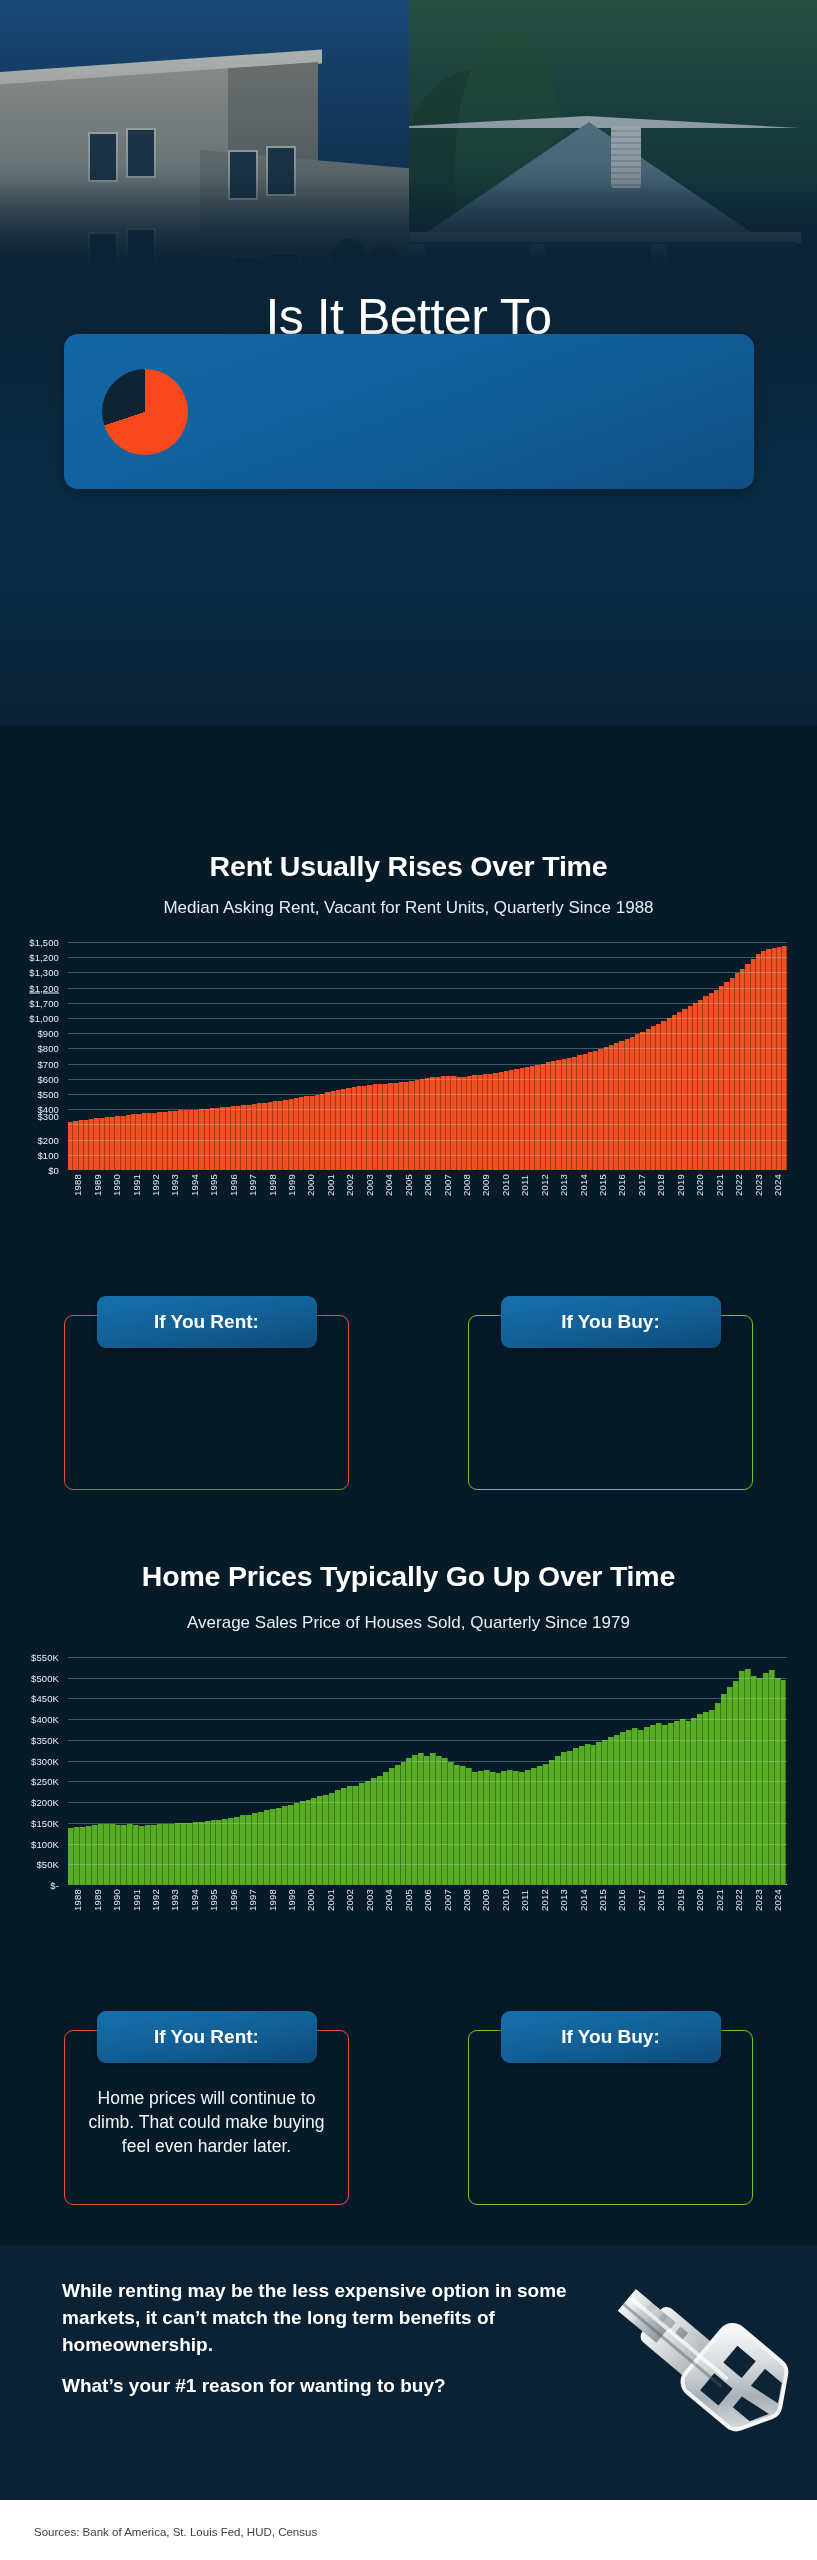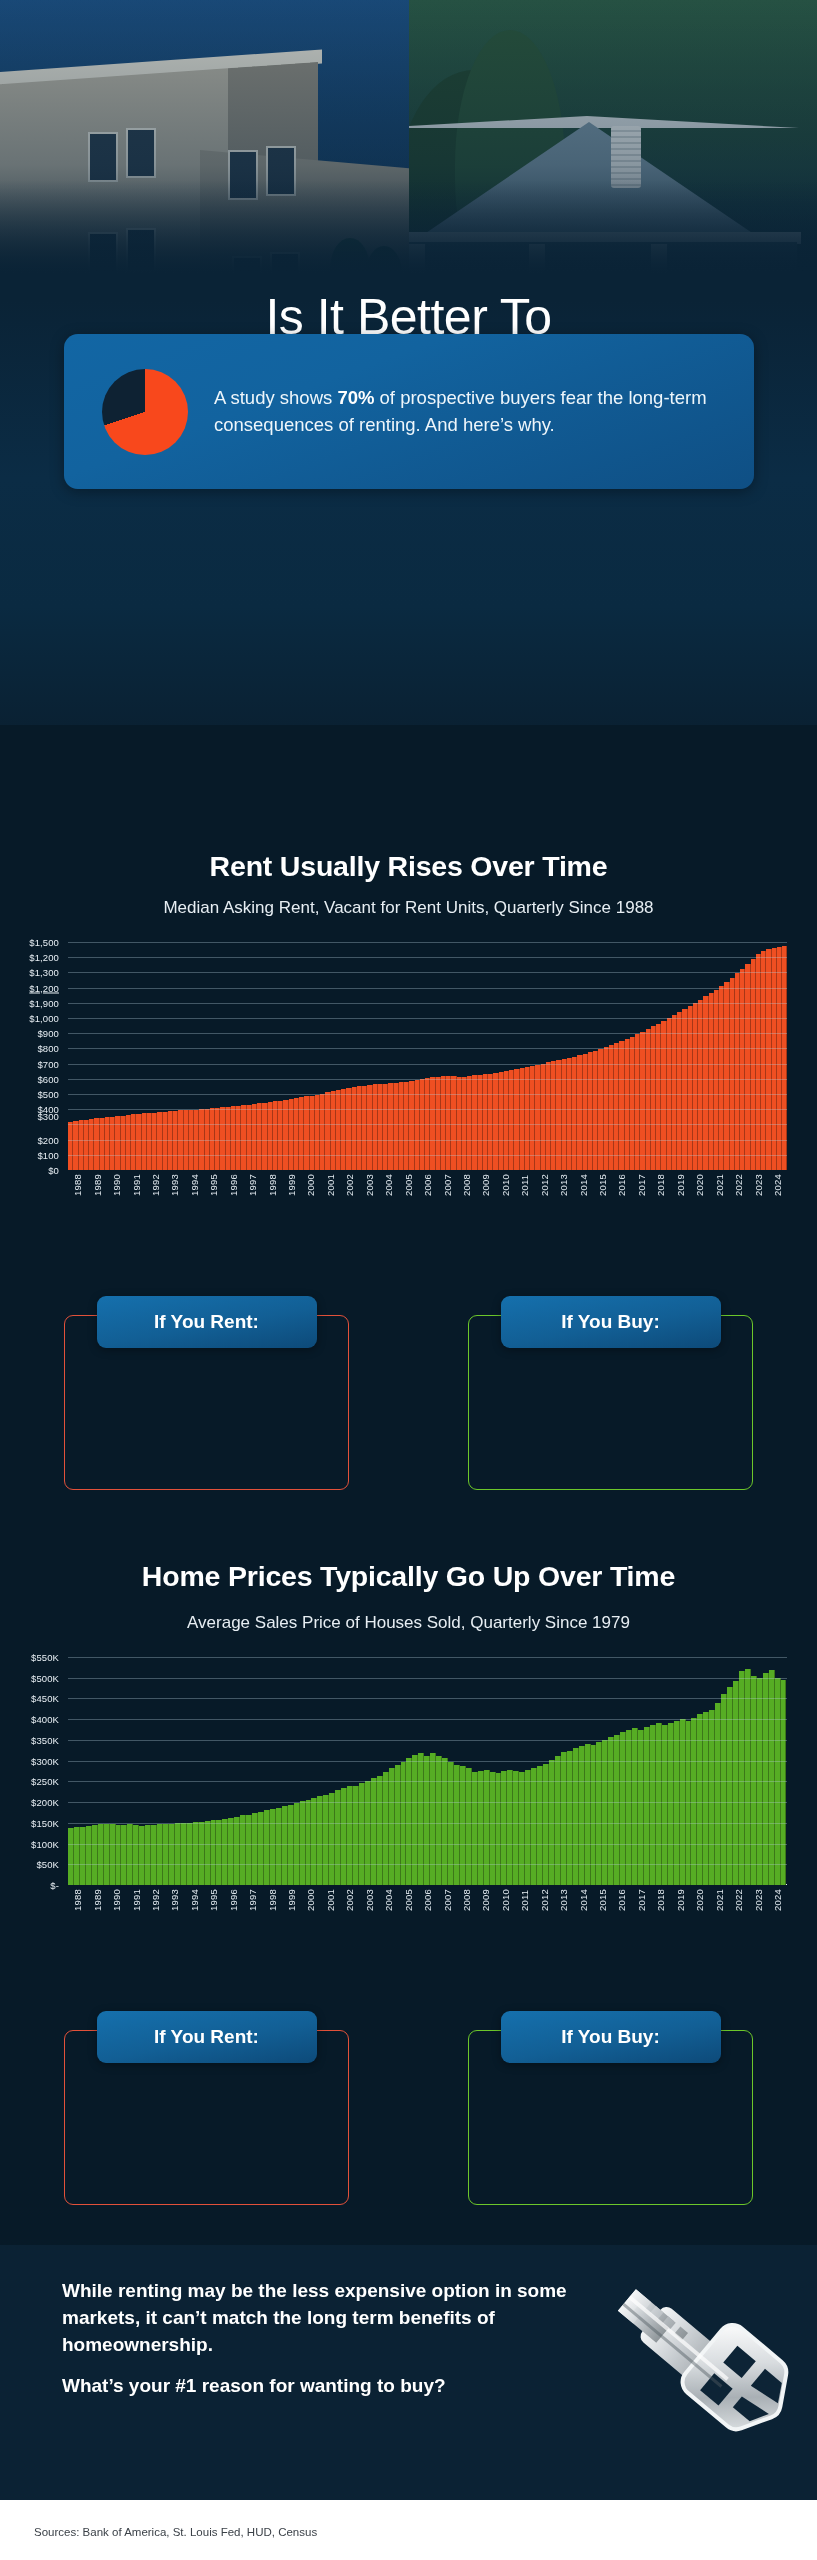--- a/index.html
+++ b/index.html
@@ -157,23 +157,20 @@
 <div class="title-zone">
   <div class="t-line1">Is It Better To</div>
   <div class="t-line2">
     <span class="t-rent">RENT</span><span class="t-or">or</span><span class="t-buy">BUY</span>
   </div>
   <div class="t-line3">a Home Today?</div>
 </div>
 
 <div class="callout">
   <div class="pie"></div>
-  <div class="callout-text">
-    <span>A study shows </span><b>70%</b><span> of prospective buyers fear the long-term consequences of renting. And here’s why.</span>
-  </div>
 </div>
 
 <div class="section-title" style="top:850px;">Rent Usually Rises Over Time</div>
 <div class="section-sub" style="top:898px;">Median Asking Rent, Vacant for Rent Units, Quarterly Since 1988</div>
 <div class="chart" id="chart-0" style="left:0; top:942px; width:817px; height:320px;">
   <div class="plot" style="height:228px;">
     <div class="axis-line"></div>
     <div class="bars" style="height: 228px;">
         <div class="bar" style="height: 48.336px; background: rgb(239, 79, 34); border-right: 0.5px solid rgba(0, 0, 0, 0.3);"></div>
         <div class="bar" style="height: 48.944px; background: rgb(239, 79, 34); border-right: 0.5px solid rgba(0, 0, 0, 0.3);"></div>
@@ -428,21 +425,21 @@
       </div>
   <div class="gridline" style="top: 0px;"></div>
       <div class="ylab" style="top: 0px;">$1,500</div>
       <div class="gridline" style="top: 15.2px;"></div>
       <div class="ylab" style="top: 15.2px;">$1,200</div>
       <div class="gridline" style="top: 30.4px;"></div>
       <div class="ylab" style="top: 30.4px;">$1,300</div>
       <div class="gridline" style="top: 45.6px;"></div>
       <div class="ylab" style="top: 45.6px; text-decoration: underline;">$1,200</div>
       <div class="gridline" style="top: 60.8px;"></div>
-      <div class="ylab" style="top: 60.8px;">$1,900</div>
+      <div class="ylab" style="top: 60.8px;">$1,700</div>
       <div class="gridline" style="top: 76px;"></div>
       <div class="ylab" style="top: 76px;">$1,000</div>
       <div class="gridline" style="top: 91.2px;"></div>
       <div class="ylab" style="top: 91.2px;">$900</div>
       <div class="gridline" style="top: 106.4px;"></div>
       <div class="ylab" style="top: 106.4px;">$800</div>
       <div class="gridline" style="top: 121.6px;"></div>
       <div class="ylab" style="top: 121.6px;">$700</div>
       <div class="gridline" style="top: 136.8px;"></div>
       <div class="ylab" style="top: 136.8px;">$600</div>
@@ -729,20 +726,21 @@
       <div class="gridline" style="top: 186.545px;"></div>
       <div class="ylab" style="top: 186.545px;">$100K</div>
       <div class="gridline" style="top: 207.273px;"></div>
       <div class="ylab" style="top: 207.273px;">$50K</div>
       <div class="ylab" style="top: 228px;">$-</div>
     </div>
 </div>
 
 <div class="cmp rent" style="left:64px; top:2030px;">
   <div class="cmp-head">If You Rent:</div>
+  <div class="cmp-body">Home prices will continue to climb. That could make buying feel even harder later.</div>
 </div>
 <div class="cmp buy" style="left:468px; top:2030px;">
   <div class="cmp-head">If You Buy:</div>
 </div>
 
 <div class="footer-zone"></div>
 <div class="footer-text">While renting may be the less expensive option in some markets, it can’t match the long term benefits of homeownership.</div>
 <div class="footer-q">What’s your #1 reason for wanting to buy?</div>
 <div class="keywrap">
   <svg viewBox="0 0 227 250" width="227" height="250">

